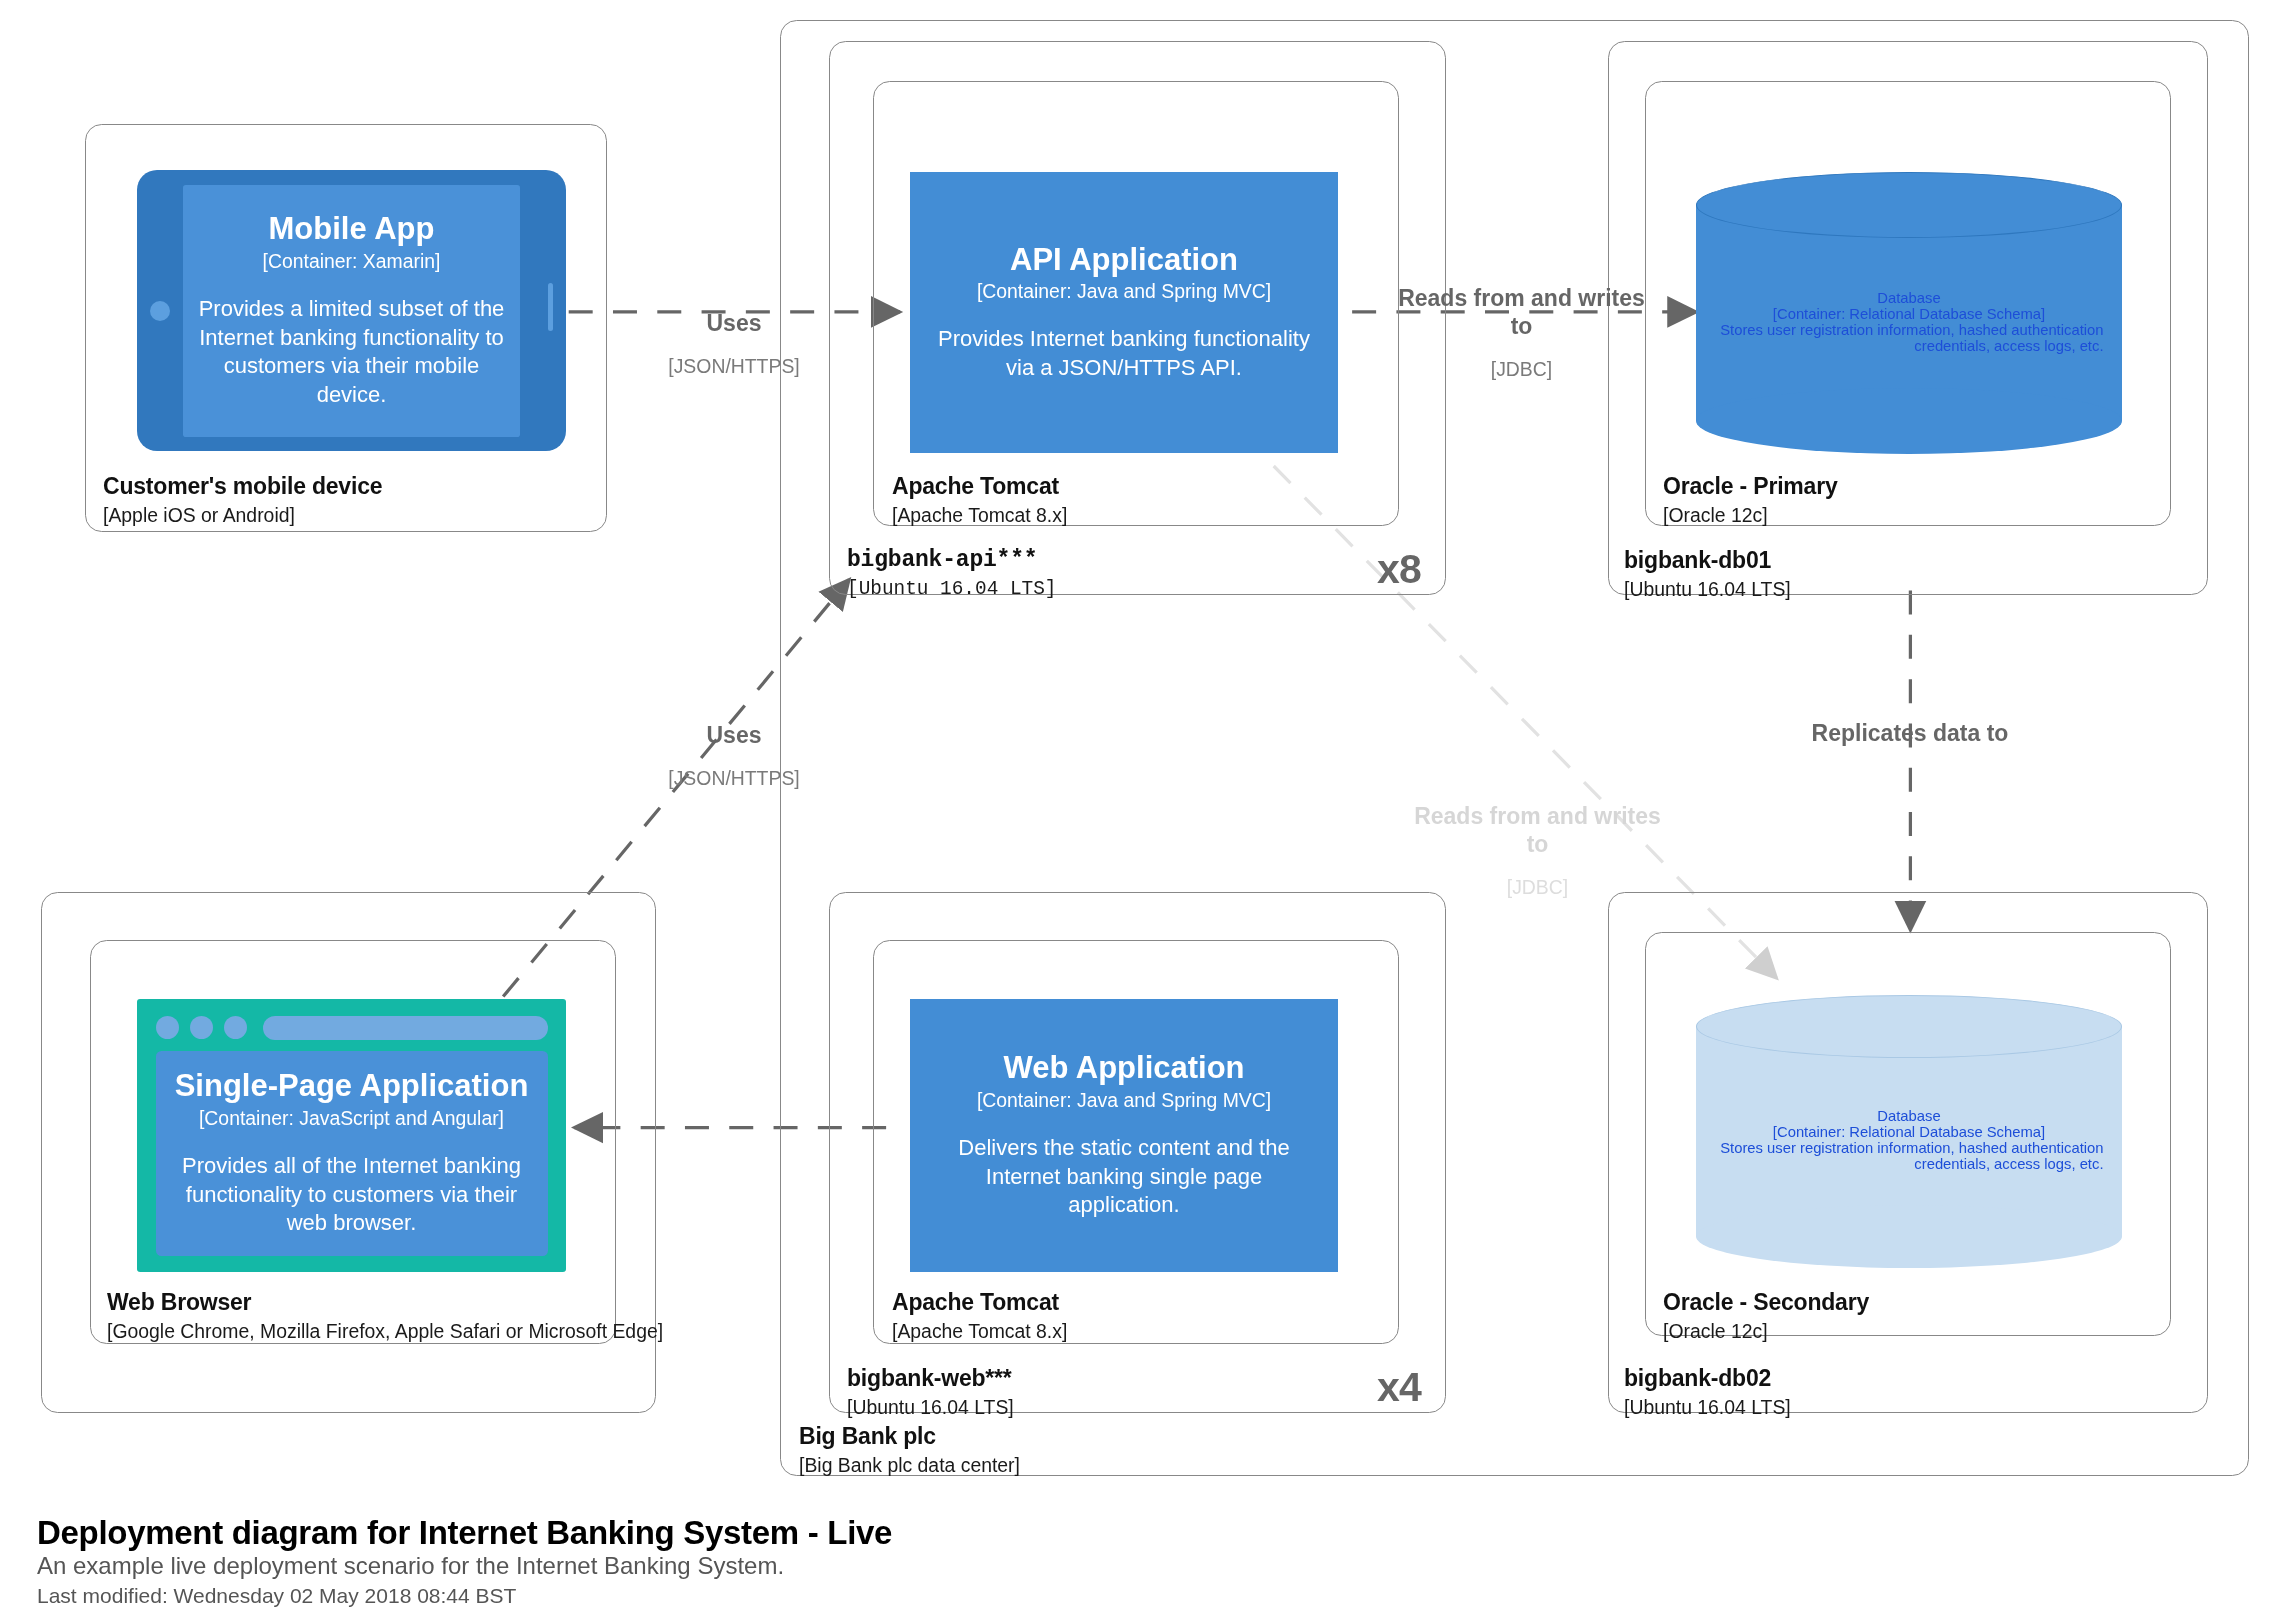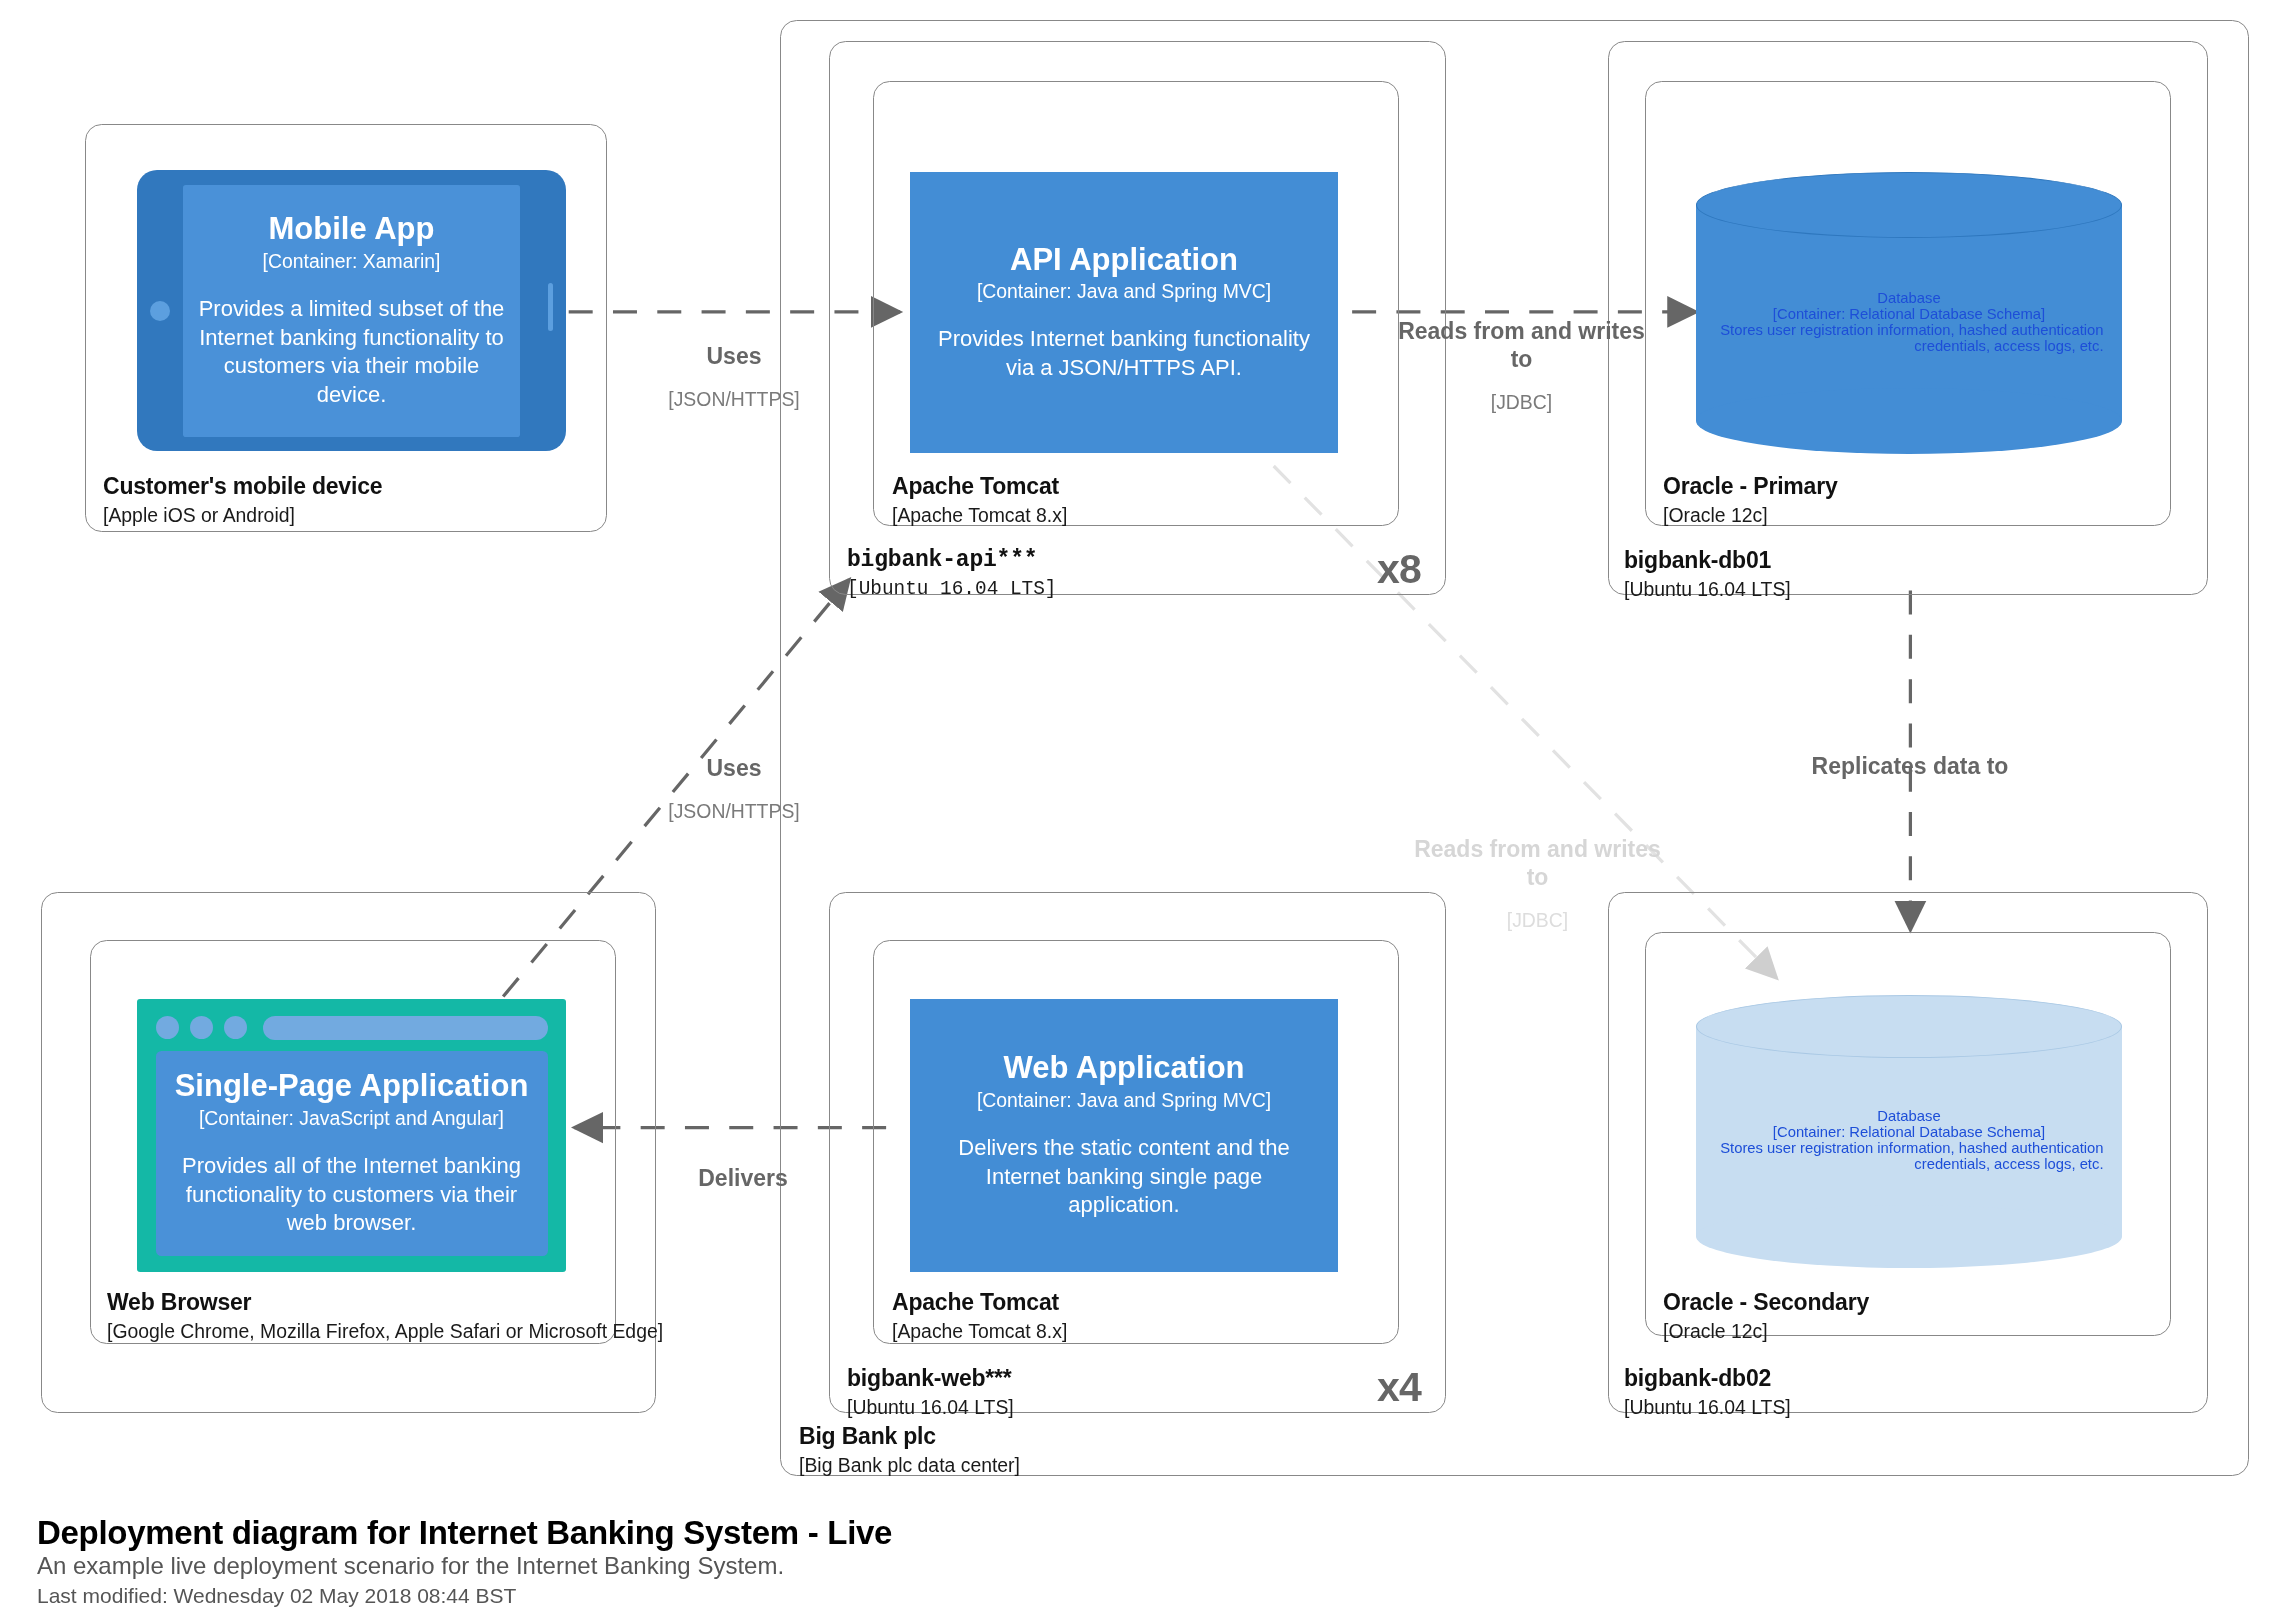--- a/index.html
+++ b/index.html
@@ -71,21 +71,21 @@
     position:absolute;left:0;width:100%;text-align:right;color:#1d4ed8;
     display:flex;flex-direction:column;align-items:center;justify-content:center;
     box-sizing:border-box;padding:0 18.5px;
   }
 
   
   .rel-label{
     position:absolute;text-align:center;line-height:1.22;color:#666666;
     white-space:pre-line;
   }
-  .rel-desc{font-size:23px;font-weight:bold;margin-top:33px;}
+  .rel-desc{font-size:23px;font-weight:bold;}
   .rel-tech{font-size:19.4px;font-weight:normal;color:#7a7a7a;}
   .rel-label.faded .rel-desc{color:#d6d6d6;}
   .rel-label.faded .rel-tech{color:#dddddd;}
 
   
   .title-block{position:absolute;}
   .diagram-title{font-size:33px;font-weight:bold;color:#000000;letter-spacing:-0.3px;}
   .diagram-sub{font-size:24px;color:#555555;margin-top:0;}
   .diagram-mod{font-size:21px;color:#555555;margin-top:3.7px;}
 
@@ -265,24 +265,20 @@
   <div class="rel-label" style="left:1394px;top:266px;width:255px;">
     <div class="rel-desc">Reads from and writes to</div>
     <div class="rel-tech">[JDBC]</div>
   </div>
 
   <div class="rel-label" style="left:628px;top:703px;width:212px;">
     <div class="rel-desc">Uses</div>
     <div class="rel-tech">[JSON/HTTPS]</div>
   </div>
 
-  <div class="rel-label" style="left:646px;top:1113px;width:194px;">
-    <div class="rel-desc">Delivers</div>
-    <div class="rel-tech"></div>
-  </div>
 
   <div class="rel-label" style="left:1744px;top:701px;width:332px;">
     <div class="rel-desc">Replicates data to</div>
     <div class="rel-tech"></div>
   </div>
 
   <div class="rel-label faded" style="left:1410px;top:784px;width:255px;">
     <div class="rel-desc">Reads from and writes to</div>
     <div class="rel-tech">[JDBC]</div>
   </div>

